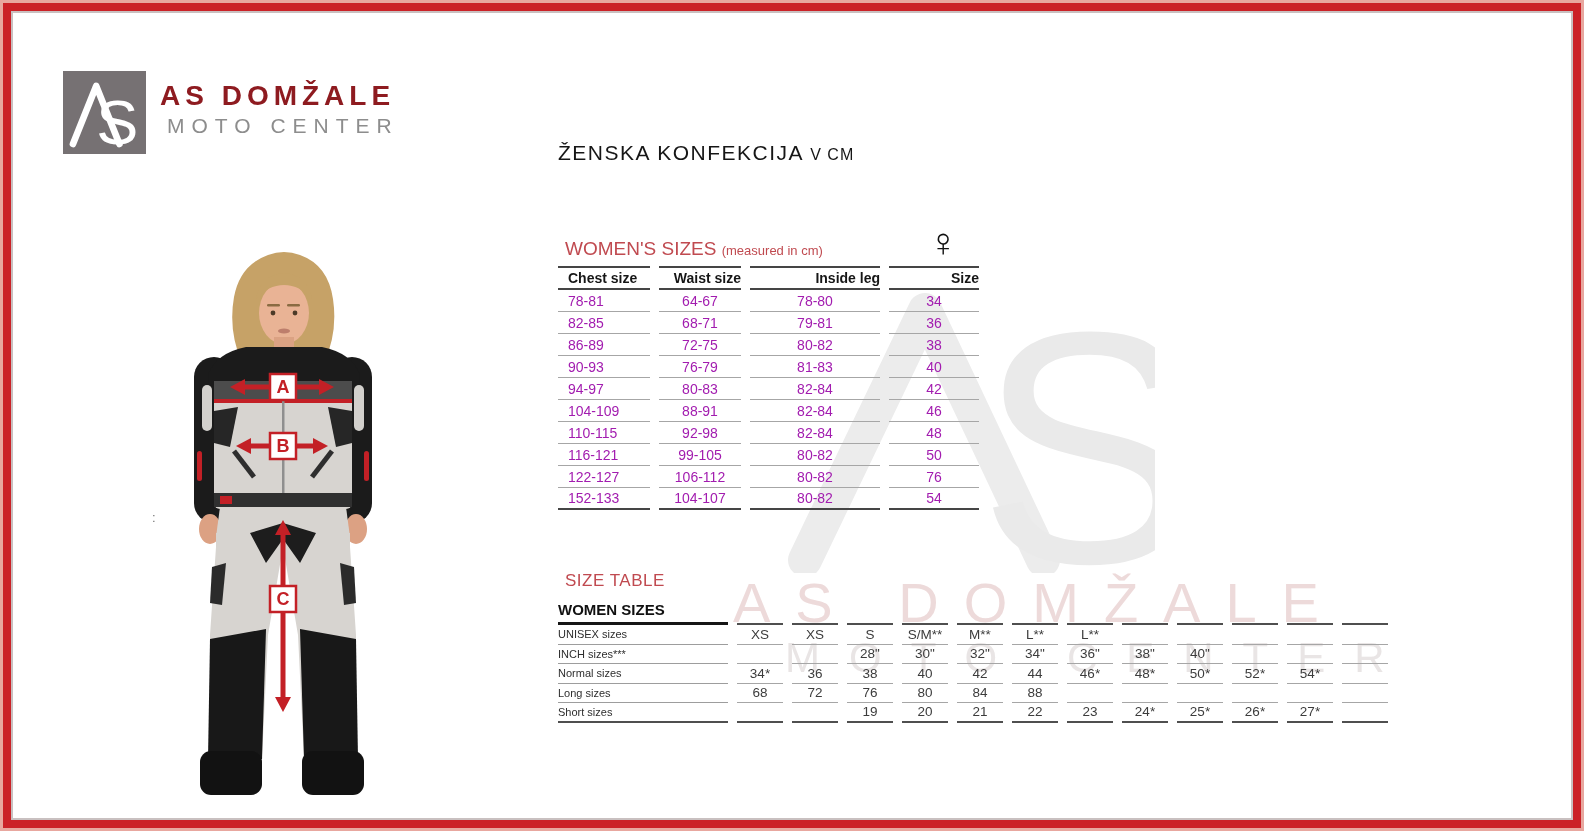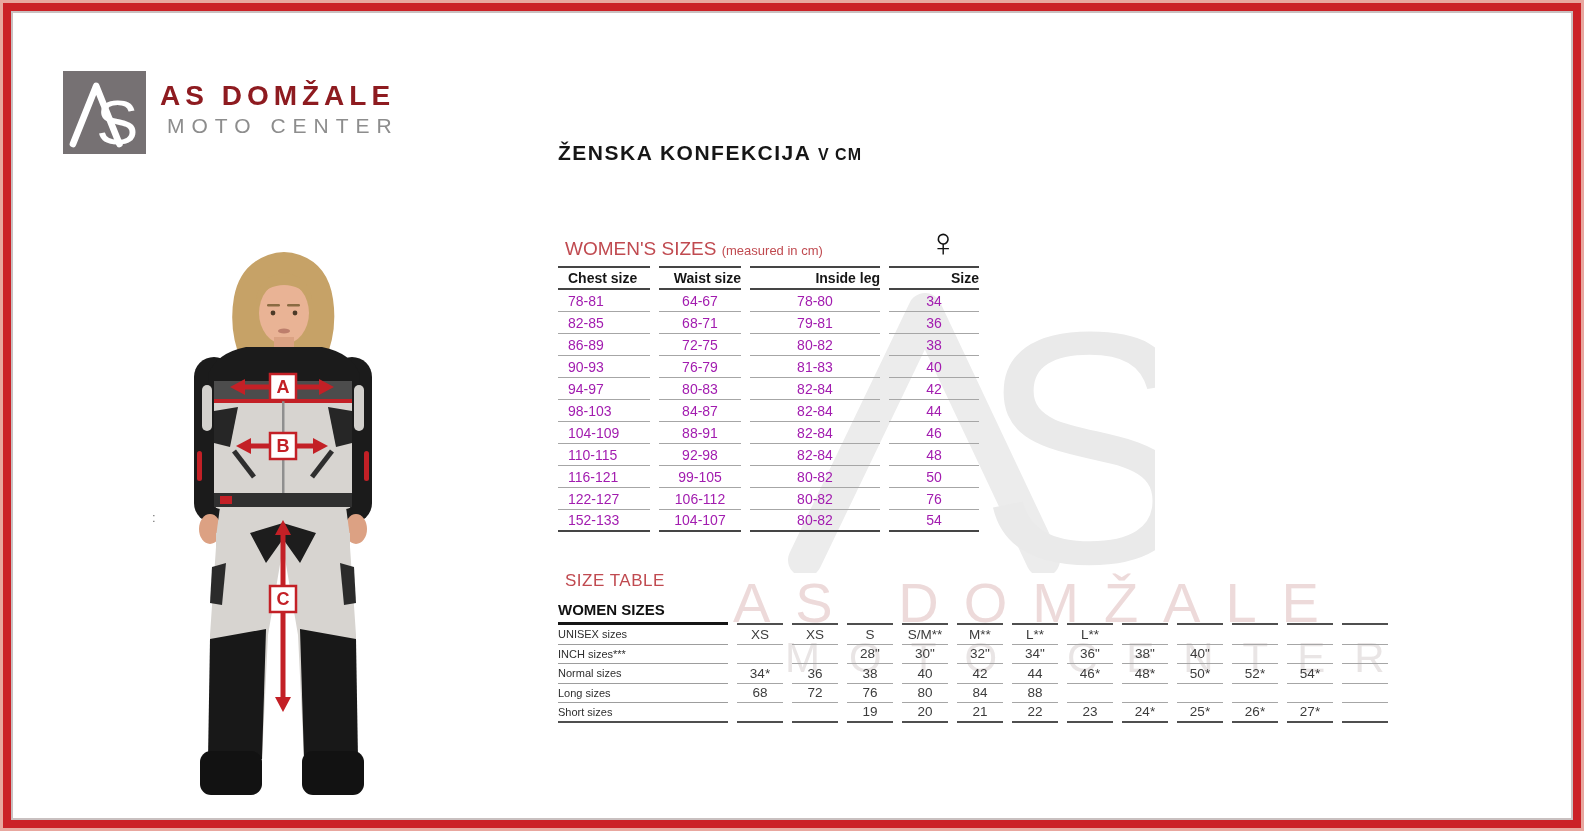--- a/index.html
+++ b/index.html
@@ -20,21 +20,21 @@
   .frame-pink{inset:0;border:3px solid #e8a79f;}
   .frame-red{inset:3px;border:8px solid var(--border-red);}
   .frame-gray{inset:11px;border:2px solid #c9c0c0;}
 
   
   .logo-box{position:absolute;left:63px;top:71px;width:83px;height:83px;background:var(--logo-gray);}
   .logo-name{position:absolute;left:160px;top:80px;font-size:28px;font-weight:bold;color:var(--logo-red);letter-spacing:5px;white-space:nowrap;}
   .logo-sub{position:absolute;left:167px;top:114px;font-size:21px;color:#8d8d8d;letter-spacing:7px;white-space:nowrap;}
 
   
-  .doc-title{position:absolute;left:558px;top:141px;font-size:21px;font-weight:bold;color:#161616;letter-spacing:1.5px;white-space:nowrap;}
+  .doc-title{position:absolute;left:558px;top:141px;font-size:21px;font-weight:normal;color:#161616;letter-spacing:1.5px;white-space:nowrap;}
   .doc-title .suffix{font-size:16px;letter-spacing:1px;}
 
   
   .wm-as{position:absolute;left:775px;top:288px;z-index:0;}
   .wm-name{position:absolute;left:733px;top:570px;font-size:56px;color:var(--watermark-pink);letter-spacing:25px;z-index:0;white-space:nowrap;}
   .wm-sub{position:absolute;left:785px;top:634px;font-size:42px;color:#e9e5e5;letter-spacing:29px;z-index:0;white-space:nowrap;}
 
   
   .figure-wrap{position:absolute;left:150px;top:235px;z-index:1;}
   .stray-mark{position:absolute;left:152px;top:510px;font-size:13px;color:#777;z-index:1;}
@@ -222,26 +222,20 @@
           <td>81-83</td>
           <td>40</td>
         </tr>
         <tr>
           <td>94-97</td>
           <td>80-83</td>
           <td>82-84</td>
           <td>42</td>
         </tr>
         <tr>
-          <td>98-103</td>
-          <td>84-87</td>
-          <td>82-84</td>
-          <td>44</td>
-        </tr>
-        <tr>
           <td>104-109</td>
           <td>88-91</td>
           <td>82-84</td>
           <td>46</td>
         </tr>
         <tr>
           <td>110-115</td>
           <td>92-98</td>
           <td>82-84</td>
           <td>48</td>

